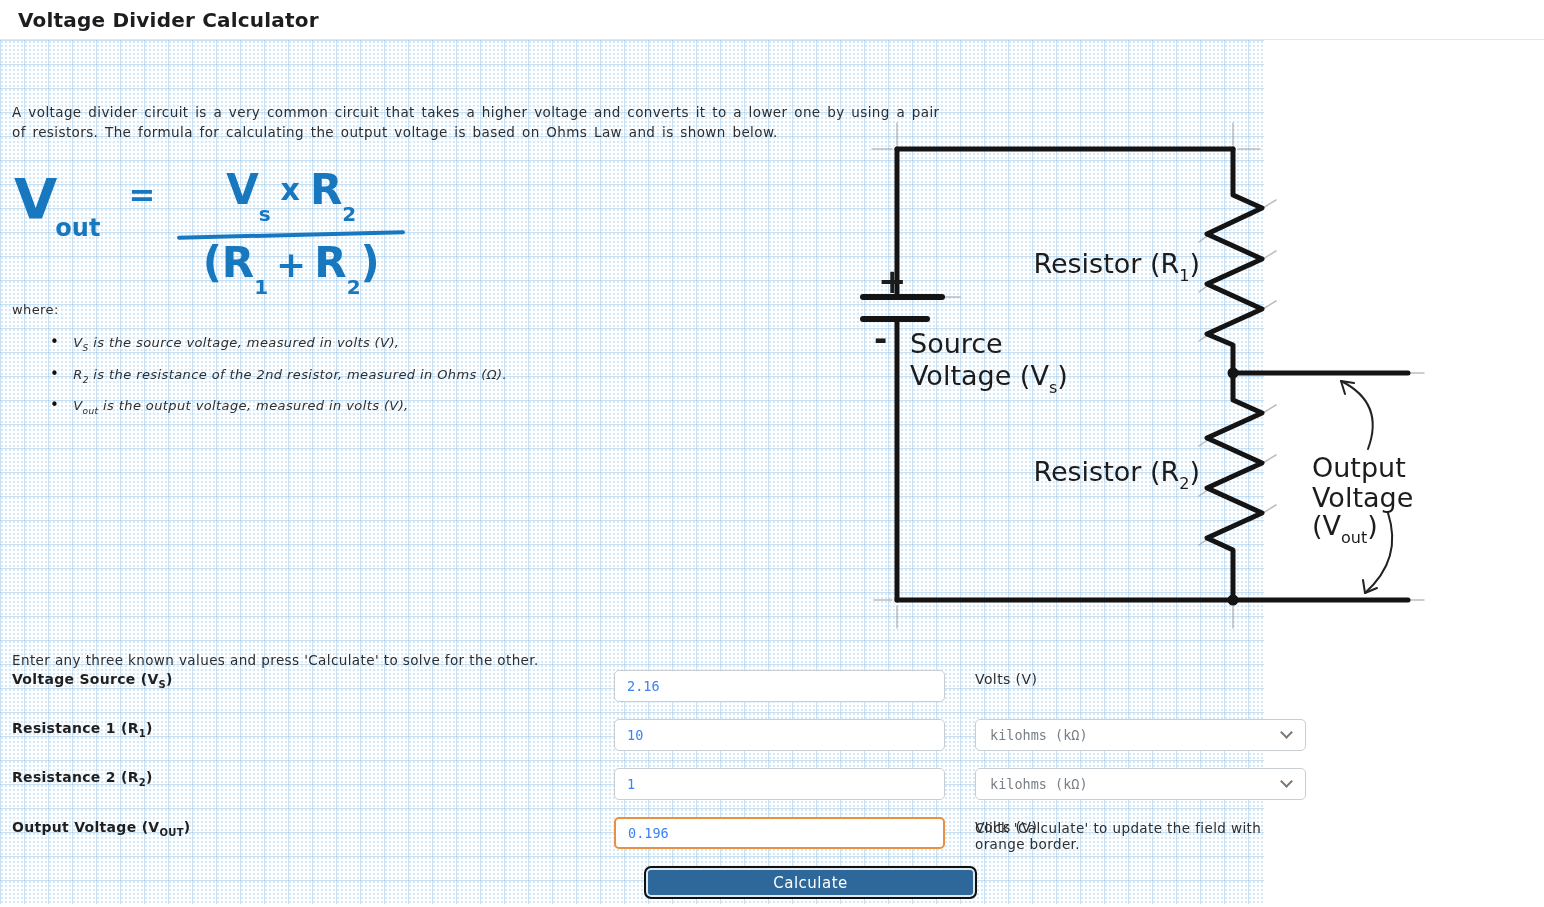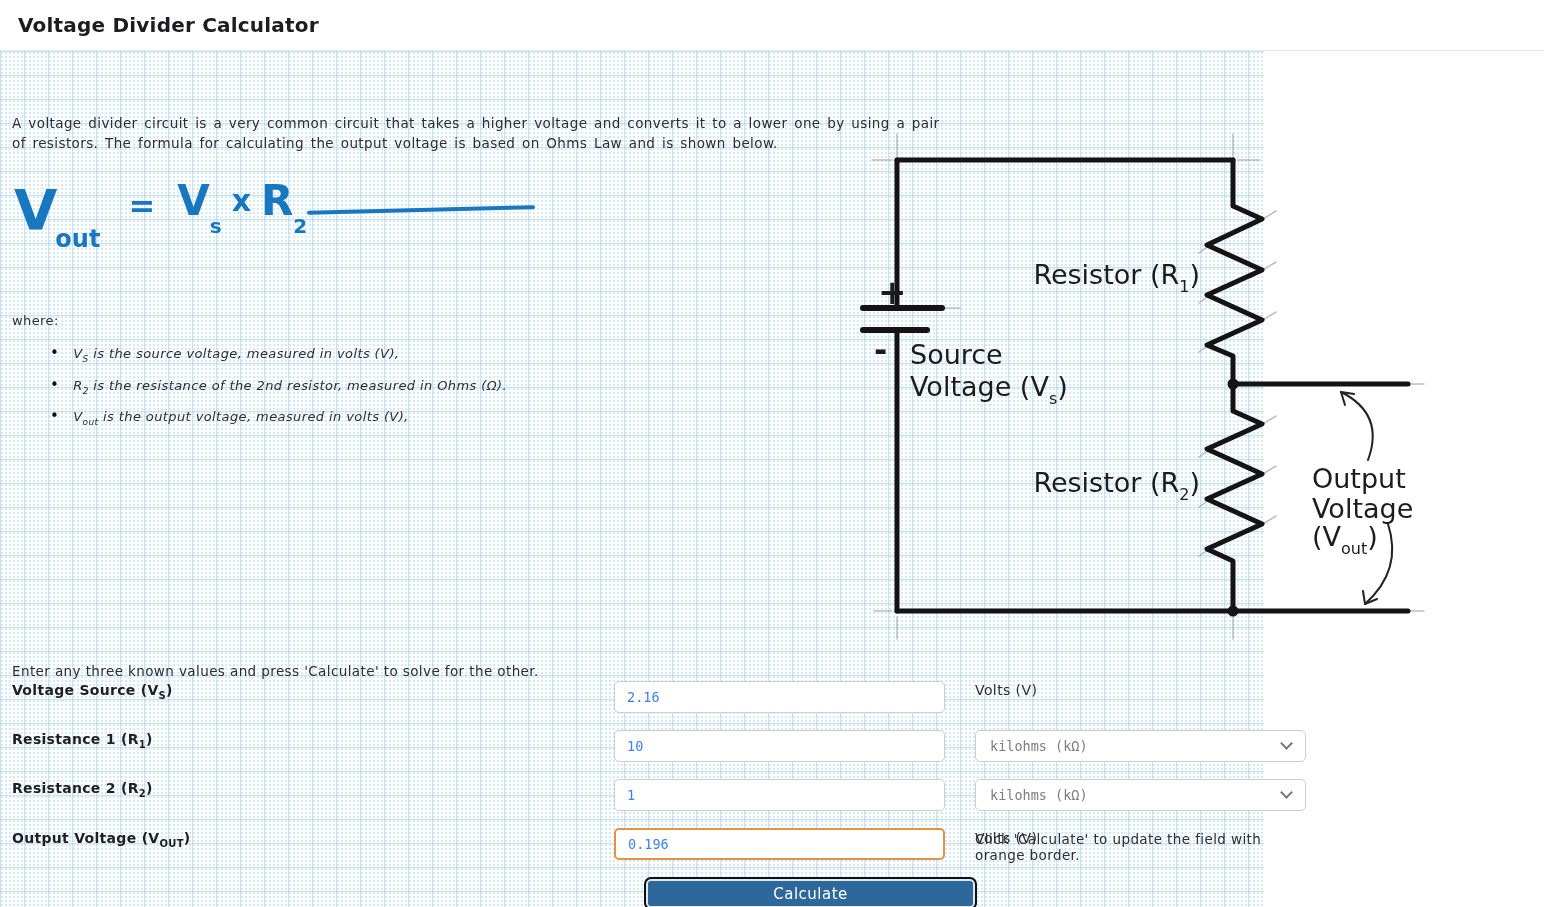--- a/index.html
+++ b/index.html
@@ -1,20 +1,20 @@
 <!DOCTYPE html>
 <html><head>
 <meta charset="utf-8">
 <style>
   * { margin:0; padding:0; box-sizing:border-box; }
   html,body { width:1544px; height:907px; font-family:"DejaVu Sans", sans-serif; background:#fff; overflow:hidden; }
 
   
   #titlebar {
-    height:51px; background:#ffffff; border-bottom:1px solid #e7e7e7;
+    height:40px; background:#ffffff; border-bottom:1px solid #e7e7e7;
     display:flex; align-items:center; padding-left:18px;
   }
   #titlebar h1 { font-size:20px; font-weight:600; color:#1d1d1f; letter-spacing:.2px; }
 
   
   #main {
     position:relative; width:1264px; height:864px;
     background-color:#fdfeff;
     background-image:
       linear-gradient(to right, rgba(137,190,228,.45) 1px, transparent 1px),
@@ -24,21 +24,21 @@
   }
   .hand { color:#2e2e2e; letter-spacing:.4px; }
 
   #intro { position:absolute; left:12px; top:62px; font-size:13.5px; line-height:20px; word-spacing:2px; }
 
   
   #formula { position:absolute; left:14px; top:126px; display:flex; color:#1878bf; }
   .f-big { font-size:56px; font-weight:600; }
   .f-lhs sub { font-size:24px; font-weight:600; position:relative; top:14px; left:-2px; }
   .f-eq { font-size:32px; font-weight:700; margin:10px 22px 0 26px; }
-  .f-frac { display:flex; flex-direction:row; align-items:center; }
+  .f-frac { display:flex; flex-direction:column; align-items:center; }
   .f-num,.f-den { font-size:42px; font-weight:600; line-height:48px; }
   .f-num sub,.f-den sub { font-size:20px; font-weight:600; position:relative; top:8px; }
   .f-x { font-size:30px; margin:0 10px; position:relative; top:-4px; }
   .f-plus { font-size:36px; margin:0 8px; }
   .f-bar { width:228px; height:3.5px; background:#1878bf; border-radius:2px; margin:3px 0 2px 0; transform:rotate(-1.4deg); }
 
   
   #where { position:absolute; left:12px; top:262px; font-size:13px; }
   #where .w-title { margin-bottom:16px; }
   #where ul { list-style:none; margin-left:38px; }
@@ -93,20 +93,23 @@
   </div>
 
   <div id="formula">
     <div class="f-lhs"><span class="f-big">V</span><sub>out</sub></div>
     <div class="f-eq">=</div>
     <div class="f-frac">
       <div class="f-num">
         <span>V</span><sub>s</sub><span class="f-x">x</span><span>R</span><sub>2</sub>
       </div>
       <div class="f-bar"></div>
+      <div class="f-den">
+        <span>(</span><span>R</span><sub>1</sub><span class="f-plus">+</span><span>R</span><sub>2</sub><span>)</span>
+      </div>
     </div>
   </div>
 
   <div id="where" class="hand">
     <div class="w-title">where:</div>
     <ul>
       <li><span>V</span><sub>S</sub><span> is the source voltage, measured in volts (V),</span></li>
       <li><span>R</span><sub>2</sub><span> is the resistance of the 2nd resistor, measured in Ohms (Ω).</span></li>
       <li><span>V</span><sub>out</sub><span> is the output voltage, measured in volts (V),</span></li>
     </ul>

